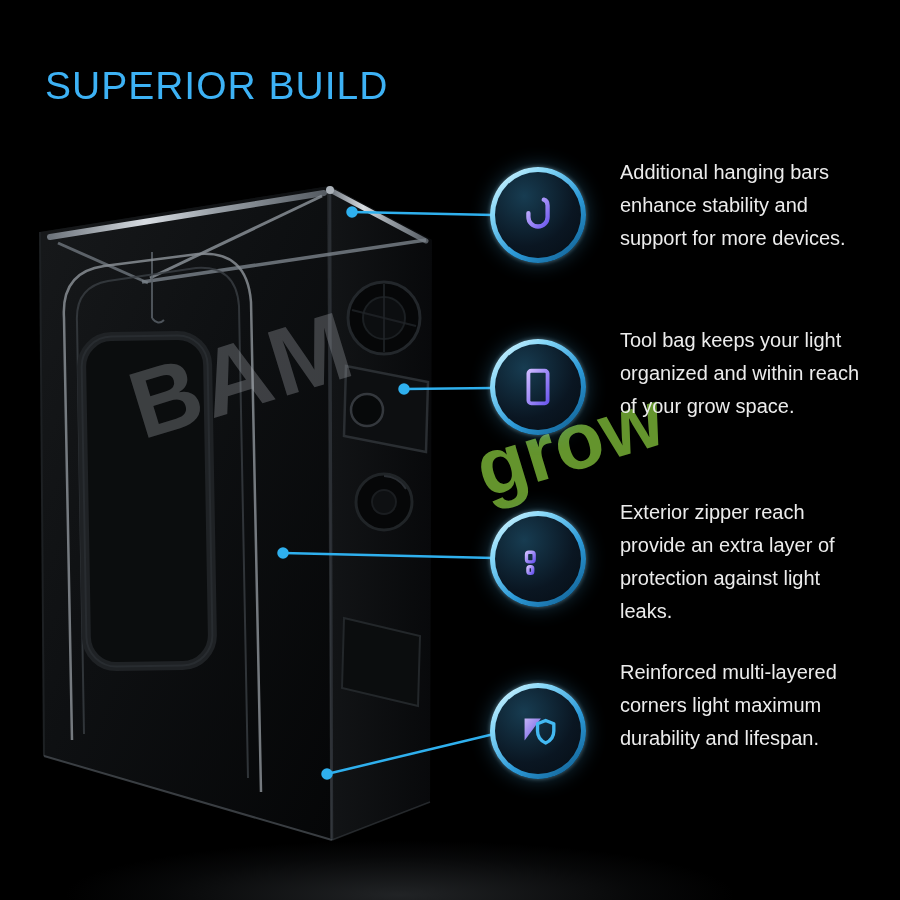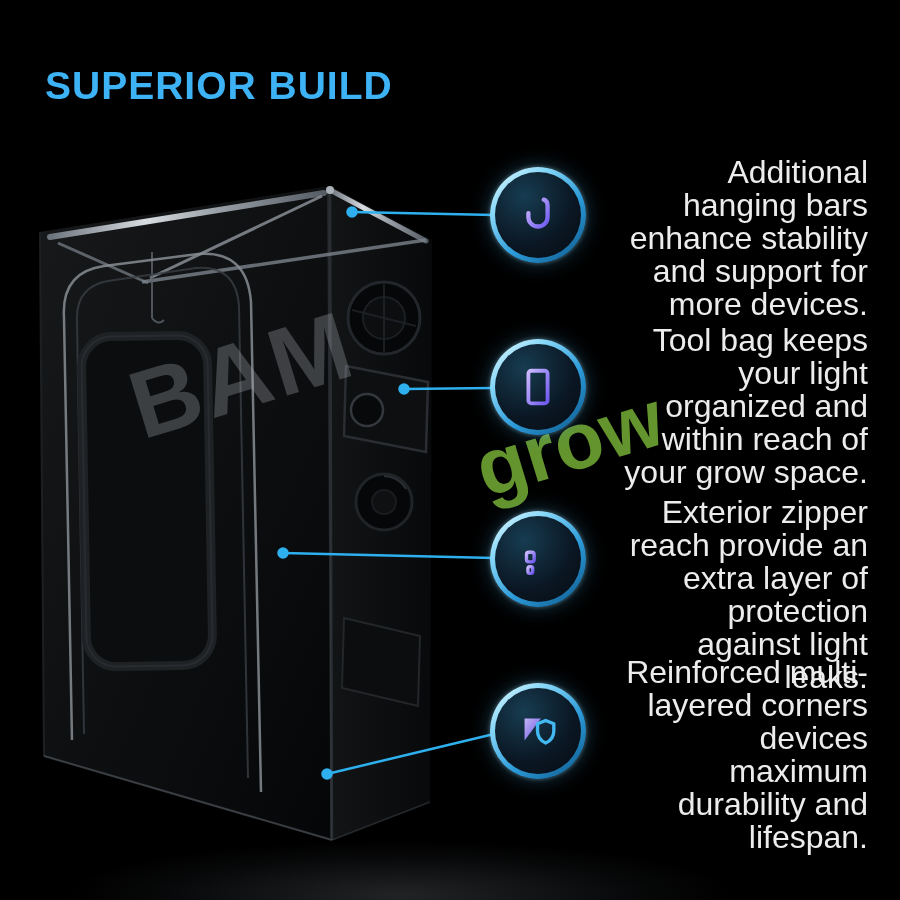--- a/index.html
+++ b/index.html
@@ -9,21 +9,21 @@
   .stage { position:absolute; inset:0; width:900px; height:900px; background:#000; }
 
   .floor-glow {
     position:absolute; left:0; bottom:0; width:900px; height:140px;
     background:
       radial-gradient(ellipse 430px 70px at 400px 135px, rgba(150,160,170,.22), rgba(90,100,110,.08) 55%, transparent 78%);
   }
 
   .page-title {
     position:absolute; left:45px; top:64px;
-    font-size:39px; font-weight:bold; letter-spacing:1px;
+    font-size:39px; font-weight:normal; letter-spacing:1px;
     color:#3db2f5;
   }
 
   .tent-svg, .connectors { position:absolute; left:0; top:0; }
   .connectors { pointer-events:none; }
 
   .watermark-brand {
     position:absolute; left:128px; top:320px;
     font-size:96px; font-weight:bold; letter-spacing:3px;
     color:rgba(175,180,185,.30);
@@ -46,21 +46,21 @@
   .badge-inner {
     width:100%; height:100%; border-radius:50%;
     background:radial-gradient(circle at 34% 28%, #173c51 0%, #0a1622 60%, #060d14 100%);
     display:flex; align-items:center; justify-content:center;
   }
   .badge-1 { top:167px; } .badge-2 { top:339px; }
   .badge-3 { top:511px; } .badge-4 { top:683px; }
 
   .feature-text {
     position:absolute; left:620px; width:248px;
-    font-size:32px; line-height:33px; color:#ececec;text-align:right;
+    font-size:20px; line-height:33px; color:#ececec;
   }
   .text-1 { top:156px; } .text-2 { top:324px; }
   .text-3 { top:496px; } .text-4 { top:656px; }
 </style>
 </head>
 <body>
 
 <div class="stage">
 
   <div class="floor-glow"></div>
@@ -219,15 +219,15 @@
             <linearGradient id="pg4" x1="0" y1="0" x2="1" y2="1">
           <stop offset="0" stop-color="#cdb9ff"></stop>
               <stop offset="1" stop-color="#6d59ee"></stop>
             </linearGradient>
           </defs>
         <path d="M 10 11 H 27 L 10 34 Z" fill="url(#pg4)" opacity="0.95"></path>
         <path d="M 32 13 l 8.5 3.5 v 7.5 c 0 6.5 -4 10.5 -8.5 12.5 c -4.5 -2 -8.5 -6 -8.5 -12.5 v -7.5 z" fill="none" stroke="#43b9f2" stroke-width="3.5" stroke-linejoin="round"></path>
       </svg>
     </div>
   </div>
-  <div class="feature-text text-4">Reinforced multi-layered corners devices maximum durability and lifespan.</div>
+  <div class="feature-text text-4">Reinforced multi-layered corners light maximum durability and lifespan.</div>
 
 </div>
 
 </body></html>

